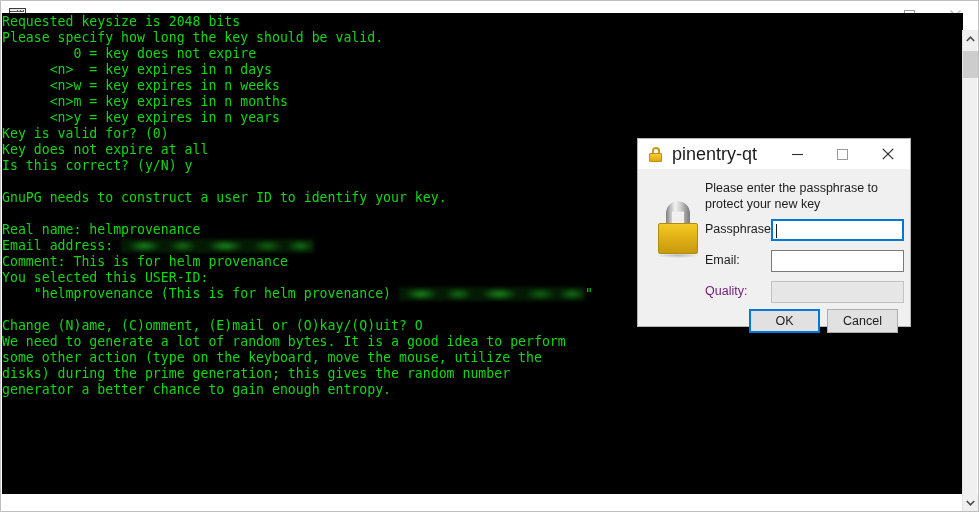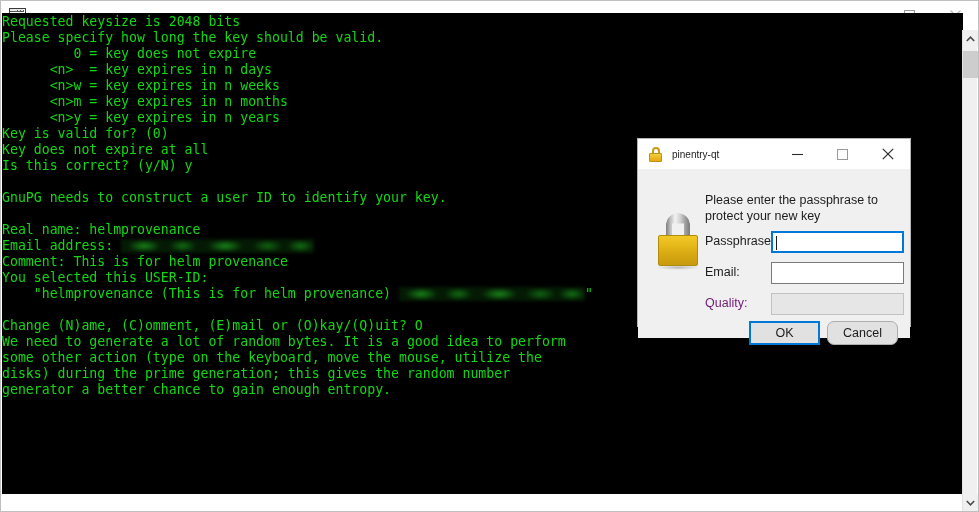--- a/index.html
+++ b/index.html
@@ -191,38 +191,38 @@
     border-radius: 5px 5px 0 0;
   }
   #pin-lock-small .body {
     position: absolute; left: 1px; top: 7px;
     width: 13px; height: 9px;
     background: linear-gradient(to bottom,#f5cc3d,#e0a912);
     border: 1px solid #c09010;
     border-radius: 1px;
   }
   #pin-title-text {
-    font-size: 10px;
+    font-size: 18px;
     color: #1c1c1c;
     white-space: pre;
   }
   .pin-ctrl-group {
     position: absolute; right: 0; top: 0;
     height: 30px;
     display: flex;
   }
   .pin-ctrl {
     width: 45px; height: 30px;
     display: flex; align-items: center; justify-content: center;
     background: #ffffff;
   }
 
   #pin-body {
     position: absolute;
-    left: 0; top: 42px;
+    left: 0; top: 30px;
     width: 272px;
     height: 157px;
     background: #f0f0f0;
   }
 
   
   #pin-big-lock {
     position: absolute;
     left: 18px; top: 32px;
     width: 44px; height: 56px;
@@ -312,21 +312,20 @@
     border: 1px solid #adadad;
   }
   #btn-ok {
     left: 111px;
     width: 71px;
     border: 2px solid #0078d7;
   }
   #btn-cancel {
     left: 189px;
     width: 71px;
-    border-radius: 7px;
   }
 </style>
 </head>
 <body>
 
 <div id="root">
 
   <div id="cmd-window">
 
     <div id="cmd-titlebar">

